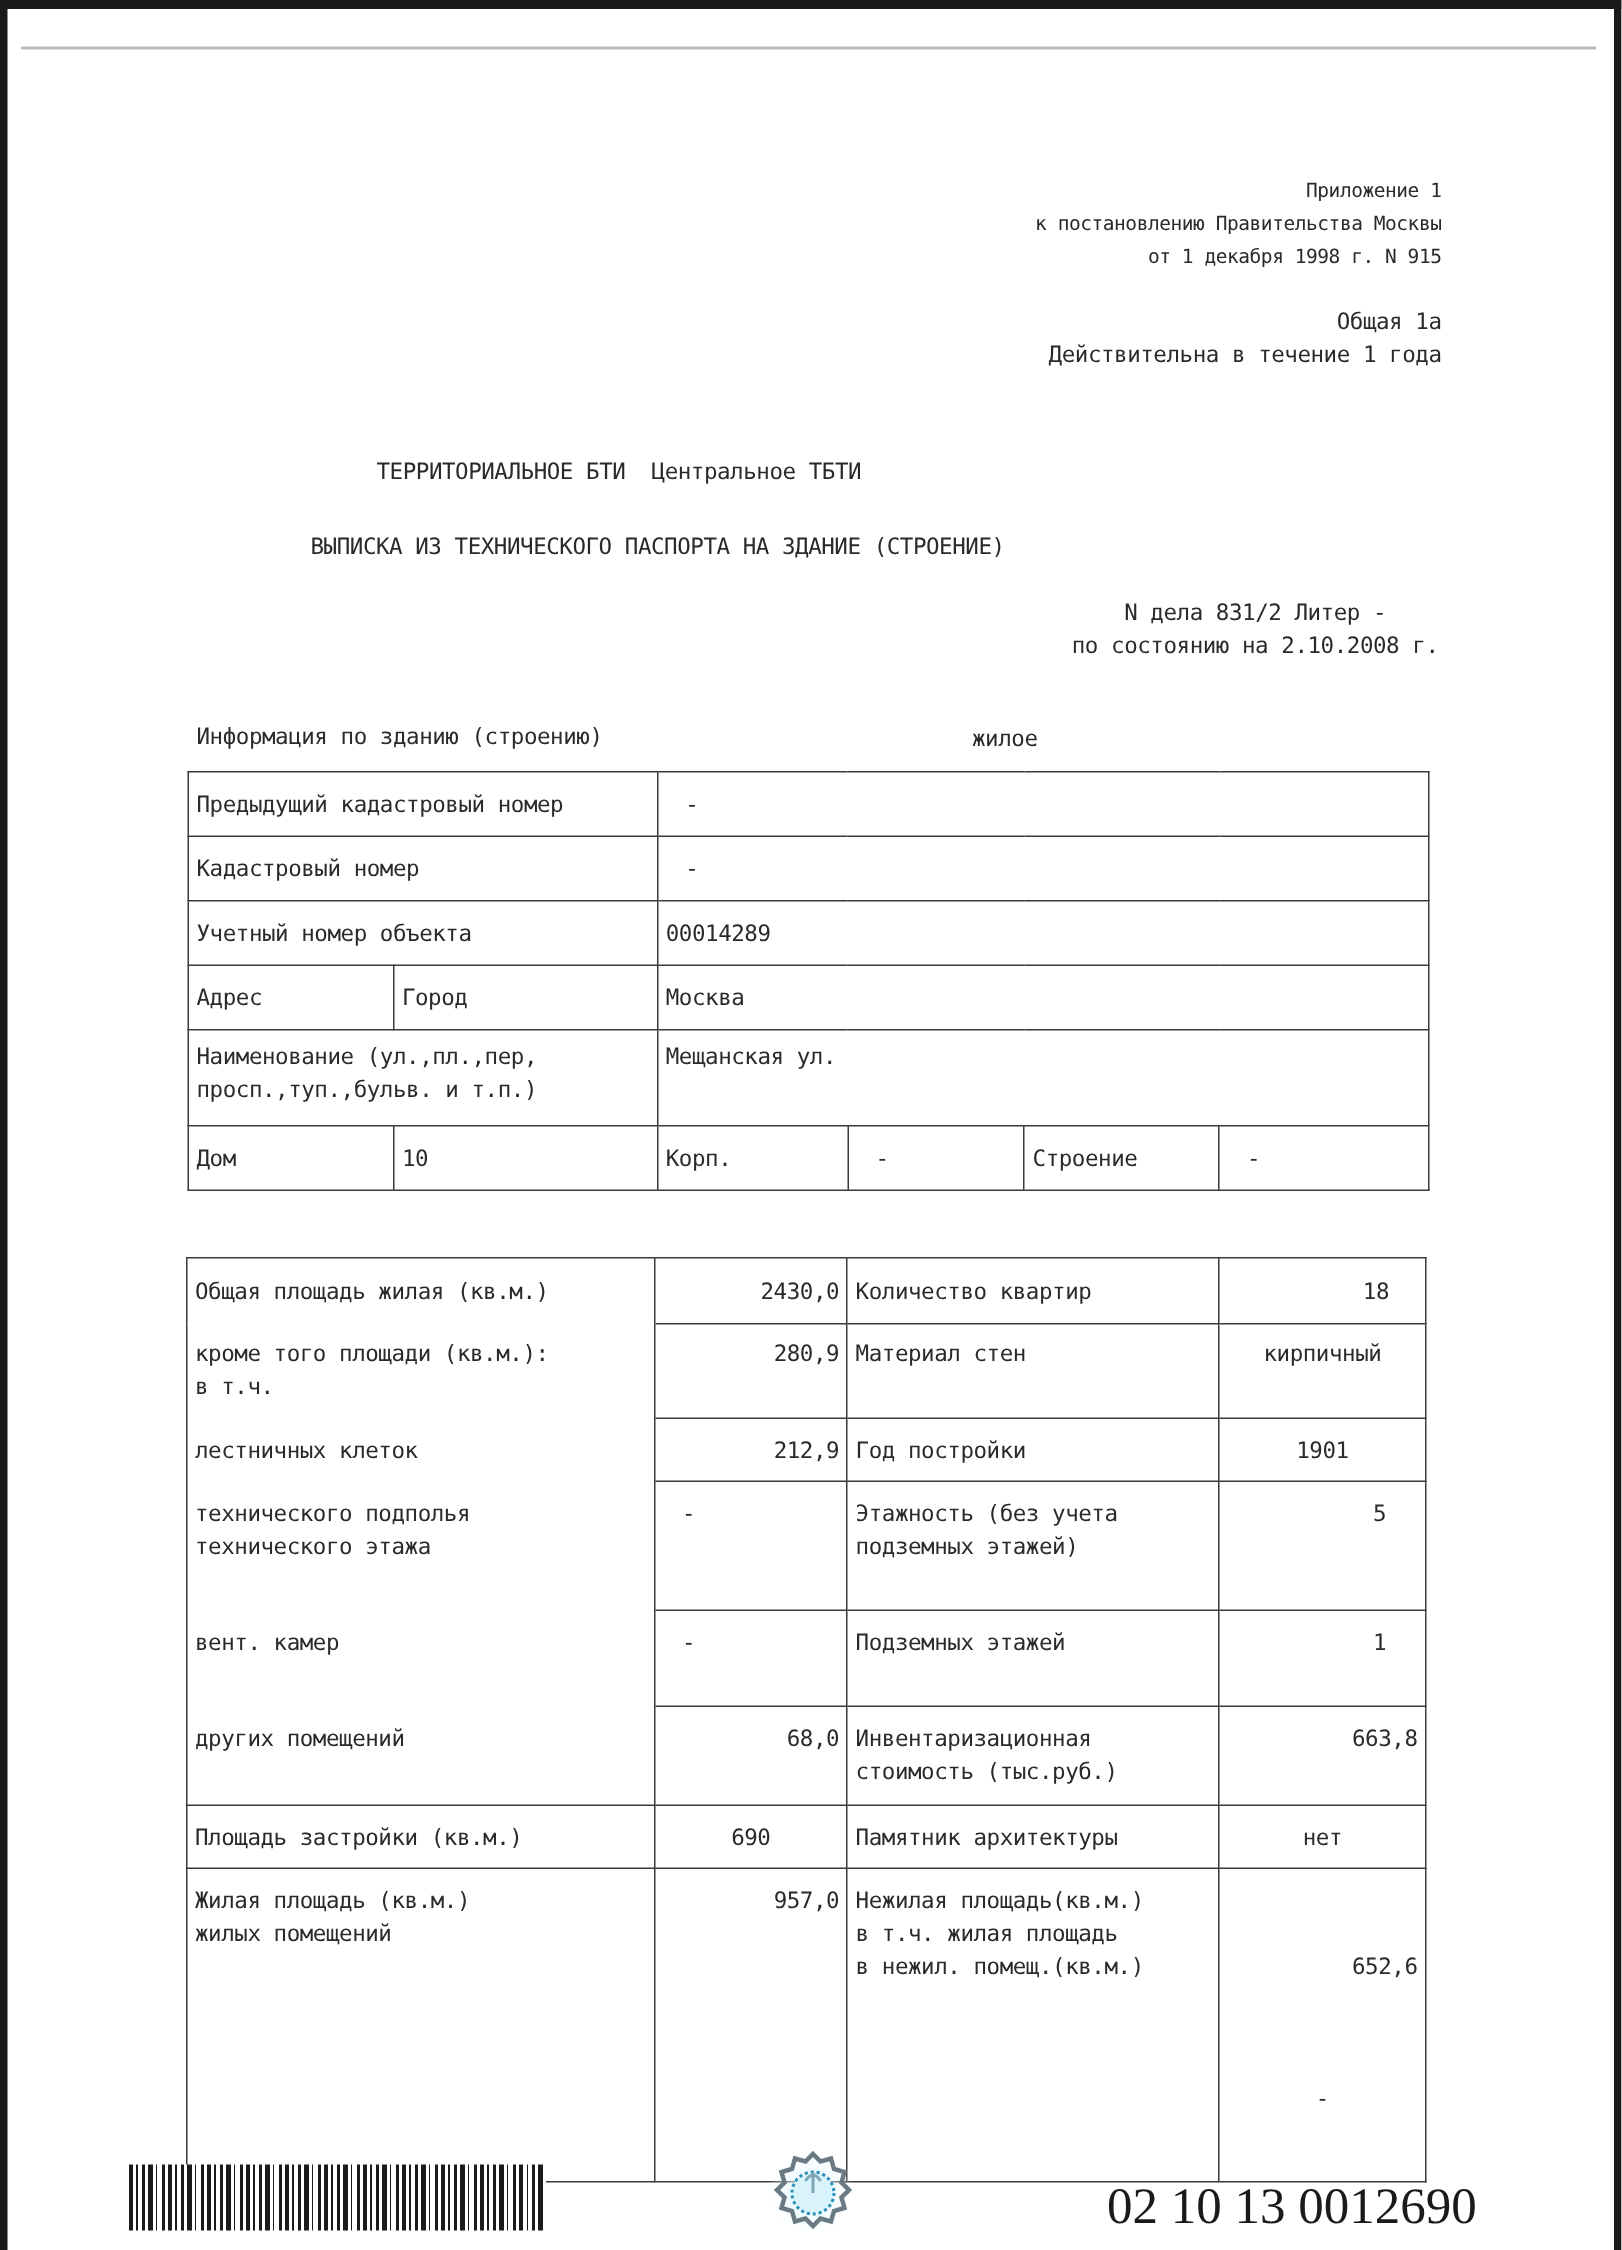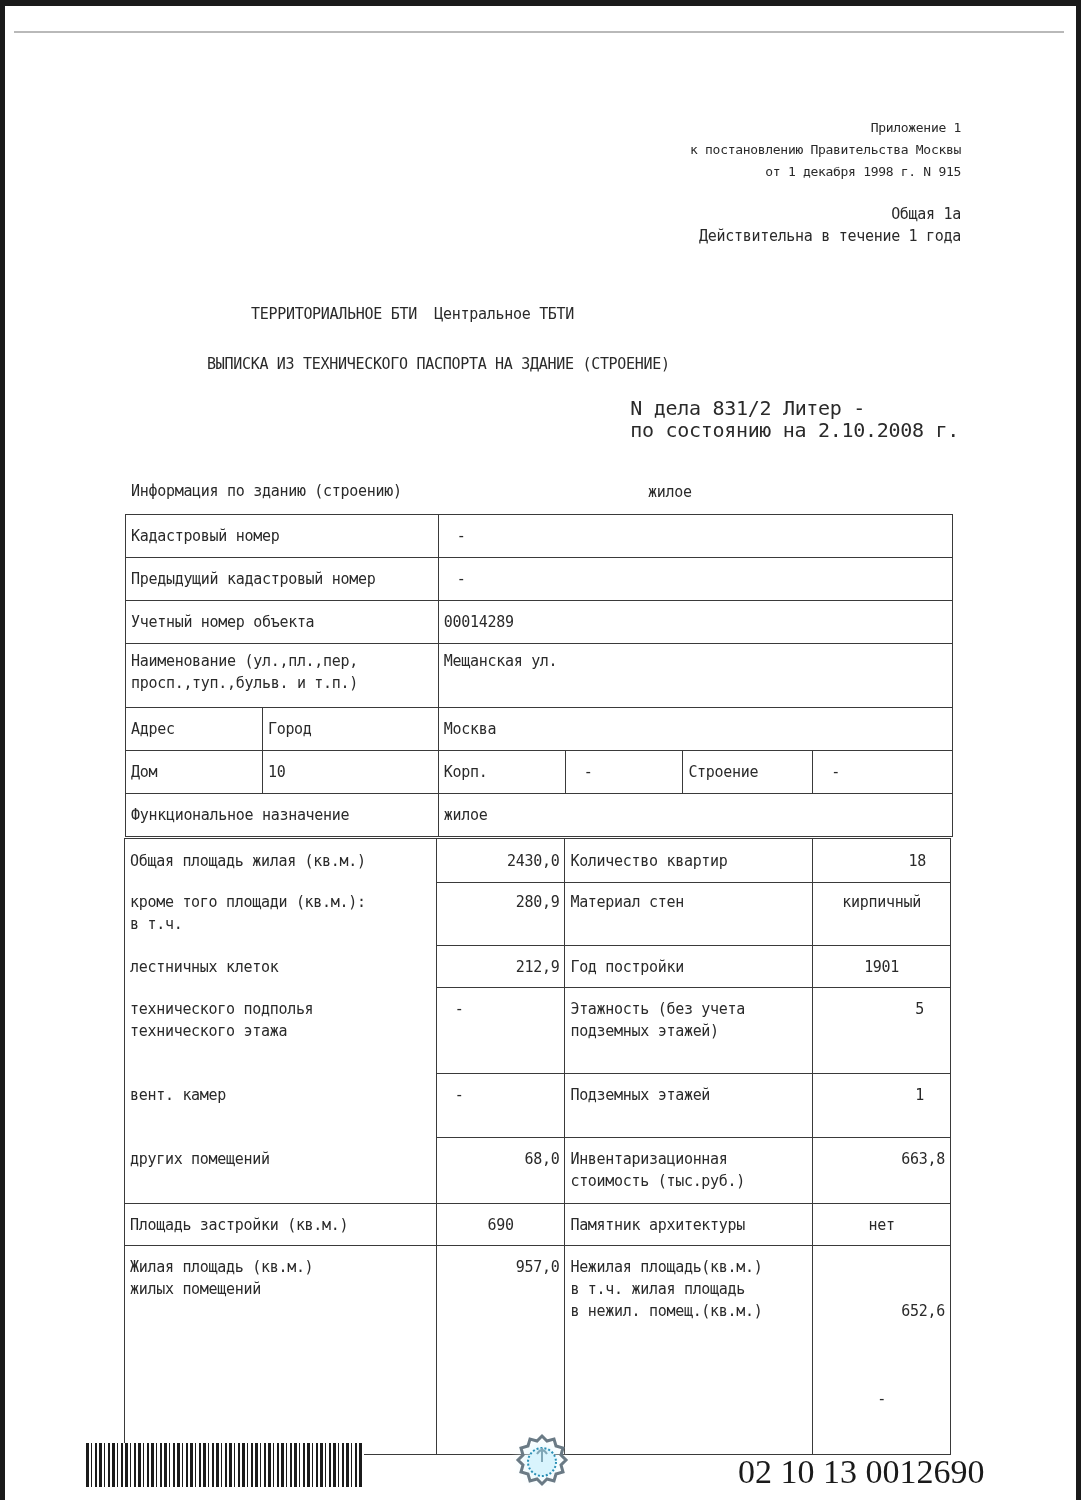--- a/index.html
+++ b/index.html
@@ -9,21 +9,21 @@
   }
   .frame-top { position: absolute; left: 0; top: 0; width: 1081px; height: 6px; background: #1a1a1a; }
   .frame-left { position: absolute; left: 0; top: 0; width: 5px; height: 1500px; background: #1a1a1a; }
   .frame-right { position: absolute; right: 0; top: 0; width: 5px; height: 1500px; background: #1a1a1a; }
   .scan-line { position: absolute; left: 14px; top: 31px; width: 1050px; height: 2px; background: #b9b9b9; }
 
   .txt { position: absolute; font-size: 15px; letter-spacing: -0.3px; white-space: pre; line-height: 22px; }
 
   .hdr-block { position: absolute; right: 120px; top: 117px; text-align: right; font-size: 13px; line-height: 22px; letter-spacing: -0.3px; }
   .hdr-block2 { position: absolute; right: 120px; top: 203px; text-align: right; font-size: 15px; line-height: 22px; letter-spacing: -0.3px; }
-  .case-block { position: absolute; right: 122px; top: 397px; text-align: left; font-size: 20px; line-height: 22px; letter-spacing: -0.3px; }
+  .case-block { position: absolute; right: 122px; top: 397px; text-align: center; font-size: 15px; line-height: 22px; letter-spacing: -0.3px; }
 
   .tbl { position: absolute; border-collapse: collapse; }
   .tbl td { border: 1.6px solid #3a3a3a; padding: 0 5px; font-size: 15px; letter-spacing: -0.3px; line-height: 22px; vertical-align: top; white-space: pre; }
   .tbl td.mid { vertical-align: middle; }
   .tbl td.num { text-align: right; }
   .tbl td.ctr { text-align: center; }
   .tbl td.noside-b { border-bottom: none; }
   .tbl td.noside-t { border-top: none; }
 
   .barcode { position: absolute; left: 86px; top: 1443px; width: 278px; height: 44px;
@@ -65,52 +65,48 @@
   <colgroup>
     <col style="width:137px">
       <col style="width:176px">
       <col style="width:127px">
       <col style="width:118px">
       <col style="width:130px">
       <col style="width:140px">
   </colgroup>
   <tbody>
       <tr style="height:43px">
-    <td class="mid" colspan="2">Кадастровый номер</td>
+    <td class="mid" colspan="2">Предыдущий кадастровый номер</td>
     <td class="mid" colspan="4" style="padding-left:18px">-</td>
   </tr>
   <tr style="height:43px">
-    <td class="mid" colspan="2">Предыдущий кадастровый номер</td>
+    <td class="mid" colspan="2">Кадастровый номер</td>
     <td class="mid" colspan="4" style="padding-left:18px">-</td>
   </tr>
   <tr style="height:43px">
     <td class="mid" colspan="2">Учетный номер объекта</td>
     <td class="mid" colspan="4">00014289</td>
   </tr>
+  <tr style="height:43px">
+    <td class="mid">Адрес</td>
+    <td class="mid">Город</td>
+    <td class="mid" colspan="4">Москва</td>
+  </tr>
   <tr style="height:64px">
     <td colspan="2" style="padding-top:6px">Наименование (ул.,пл.,пер,
 просп.,туп.,бульв. и т.п.)</td>
     <td colspan="4" style="padding-top:6px">Мещанская ул.</td>
-  </tr>
-  <tr style="height:43px">
-    <td class="mid">Адрес</td>
-    <td class="mid">Город</td>
-    <td class="mid" colspan="4">Москва</td>
   </tr>
   <tr style="height:43px">
     <td class="mid">Дом</td>
     <td class="mid">10</td>
     <td class="mid">Корп.</td>
     <td class="mid" style="padding-left:18px">-</td>
     <td class="mid">Строение</td>
     <td class="mid" style="padding-left:18px">-</td>
-  </tr>
-  <tr style="height:43px">
-    <td class="mid" colspan="2">Функциональное назначение</td>
-    <td class="mid" colspan="4">жилое</td>
   </tr>
 </tbody>
   </table>
 
 <table class="tbl" style="left:124px; top:838px; width:827px;">
   <colgroup>
     <col style="width:312px">
       <col style="width:129px">
       <col style="width:248px">
       <col style="width:138px">

